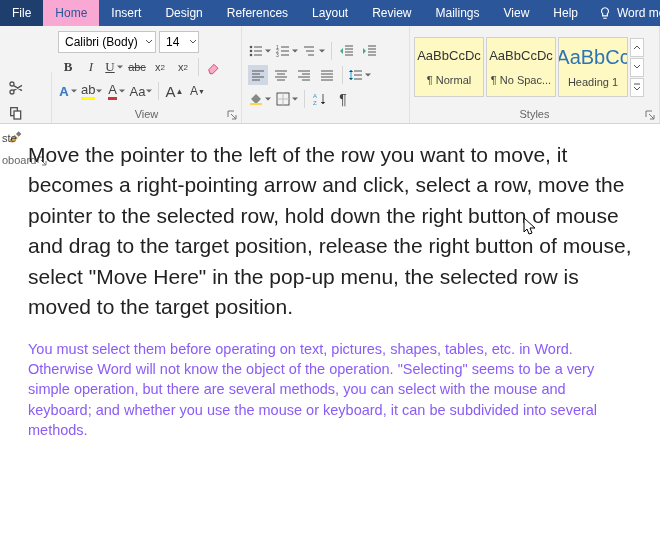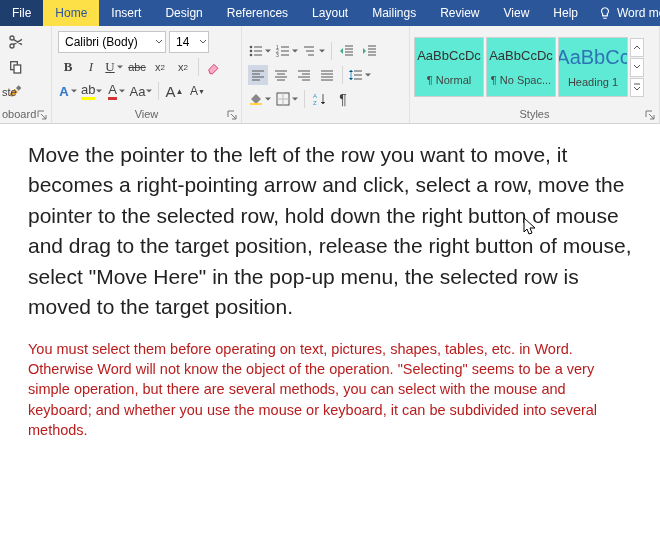--- a/index.html
+++ b/index.html
@@ -1,87 +1,87 @@
 <!DOCTYPE html>
 <html><head>
 <meta charset="utf-8">
 <style>
   * { box-sizing: border-box; margin: 0; padding: 0; }
   body { font-family: "Segoe UI", Arial, sans-serif; font-size: 12px; color: #444; width: 660px; height: 560px; overflow: hidden; background: #fff; }
 
   
   .tab-row { background: #2b579a; display: flex; align-items: stretch; height: 26px; color: #fff; }
   .tab { padding: 0 12px; line-height: 26px; font-size: 12px; cursor: pointer; white-space: nowrap; }
-  .tab.active { background: #fde047; color: #2b579a; }
+  .tab.active { background: #f9a8d4; color: #2b579a; }
   .tab.file { background: #1e3e6e; }
   .tellme { display: flex; align-items: center; gap: 5px; padding: 0 8px; }
   .tellme svg { width: 14px; height: 14px; }
 
   
   .ribbon { background: #f3f3f3; border-bottom: 1px solid #d4d4d4; display: flex; height: 98px; }
   .group { border-right: 1px solid #e1e1e1; display: flex; flex-direction: column; justify-content: space-between; position: relative; }
   .group-body { flex: 1; display: flex; flex-direction: column; justify-content: center; padding: 4px 6px; gap: 4px; }
   .group-label { font-size: 11px; color: #666; text-align: center; padding: 2px 0 3px; position: relative; }
   .group-launcher { position: absolute; right: 4px; bottom: 3px; width: 10px; height: 10px; }
   .group-launcher svg { width: 10px; height: 10px; }
 
   .row { display: flex; align-items: center; gap: 3px; }
   .btn { display: inline-flex; align-items: center; justify-content: center; min-width: 20px; height: 20px; font-size: 13px; color: #444; cursor: pointer; }
   .dd { padding-right: 8px; position: relative; }
   .dd::after { content: ""; position: absolute; right: 1px; top: 50%; border: 3px solid transparent; border-top-color: #666; transform: translateY(-25%); }
 
   
-  .clip { width: 52px; }
+  .clip { width: 52px; margin-top: 46px; }
   .clip .group-body { align-items: flex-start; gap: 5px; padding-top: 6px; }
 
   
   .fontg { width: 190px; }
   .combo { display: flex; border: 1px solid #c6c6c6; background: #fff; height: 22px; }
   .combo input { border: none; outline: none; font-size: 12px; padding: 0 6px; width: 100%; background: transparent; }
   .combo .arr { width: 14px; display: flex; align-items: center; justify-content: center; cursor: pointer; }
-  .font-name { width: 108px; }
+  .font-name { width: 98px; }
   .font-size { width: 40px; }
 
   
   .parag { width: 168px; }
 
   
   .stylg { flex: 1; min-width: 0; }
   .style-gallery { display: flex; gap: 2px; align-items: stretch; padding-top: 2px; }
-  .style-item { border: 1px solid #d0d0d0; background: #5eead4; width: 70px; height: 60px; display: flex; flex-direction: column; align-items: center; justify-content: space-evenly; cursor: pointer; overflow: hidden; }
+  .style-item { border: 1px solid #d0d0d0; background: #fef9c3; width: 70px; height: 60px; display: flex; flex-direction: column; align-items: center; justify-content: space-evenly; cursor: pointer; overflow: hidden; }
   .style-preview { font-size: 13px; color: #333; }
   .style-preview.h1 { color: #2e74b5; font-size: 20px; }
   .style-name { font-size: 11px; color: #444; white-space: nowrap; overflow: hidden; text-overflow: ellipsis; max-width: 64px; }
   .style-spin { display: flex; flex-direction: column; justify-content: center; gap: 1px; }
   .spinb { width: 14px; height: 19px; border: 1px solid #d0d0d0; background: #fff; display:flex; align-items:center; justify-content:center; cursor:pointer; }
 
   
   .ico { width: 16px; height: 16px; display: inline-block; }
 
   
   .doc { padding: 16px 28px 0 28px; }
   .doc p.large { font-size: 21px; line-height: 1.45; color: #222; margin-bottom: 16px; }
-  .doc p.small { font-size: 14.5px; line-height: 1.4; color: #b91c1c; }
+  .doc p.small { font-size: 14.5px; line-height: 1.4; color: #8b5cf6; }
 
   .cursor-glyph { position: absolute; pointer-events: none; }
 
   .sep { width:1px; height:18px; background:#d6d6d6; margin:0 2px; }
 </style>
 </head>
 <body>
 
 <div class="tab-row">
   <div class="tab file">File</div>
   <div class="tab active">Home</div>
   <div class="tab">Insert</div>
   <div class="tab">Design</div>
   <div class="tab">References</div>
   <div class="tab">Layout</div>
+  <div class="tab">Review</div>
   <div class="tab">Mailings</div>
-  <div class="tab">Review</div>
   <div class="tab">View</div>
   <div class="tab">Help</div>
   <div class="tab tellme">
     <svg viewBox="0 0 24 24">
         <path fill="none" stroke="#fff" stroke-width="2" d="M9 21h6M10 17h4M12 3a6 6 0 0 0-4 10.5V17h8v-3.5A6 6 0 0 0 12 3z"></path>
       </svg>
     <span>Word me</span>
   </div>
 </div>
 

